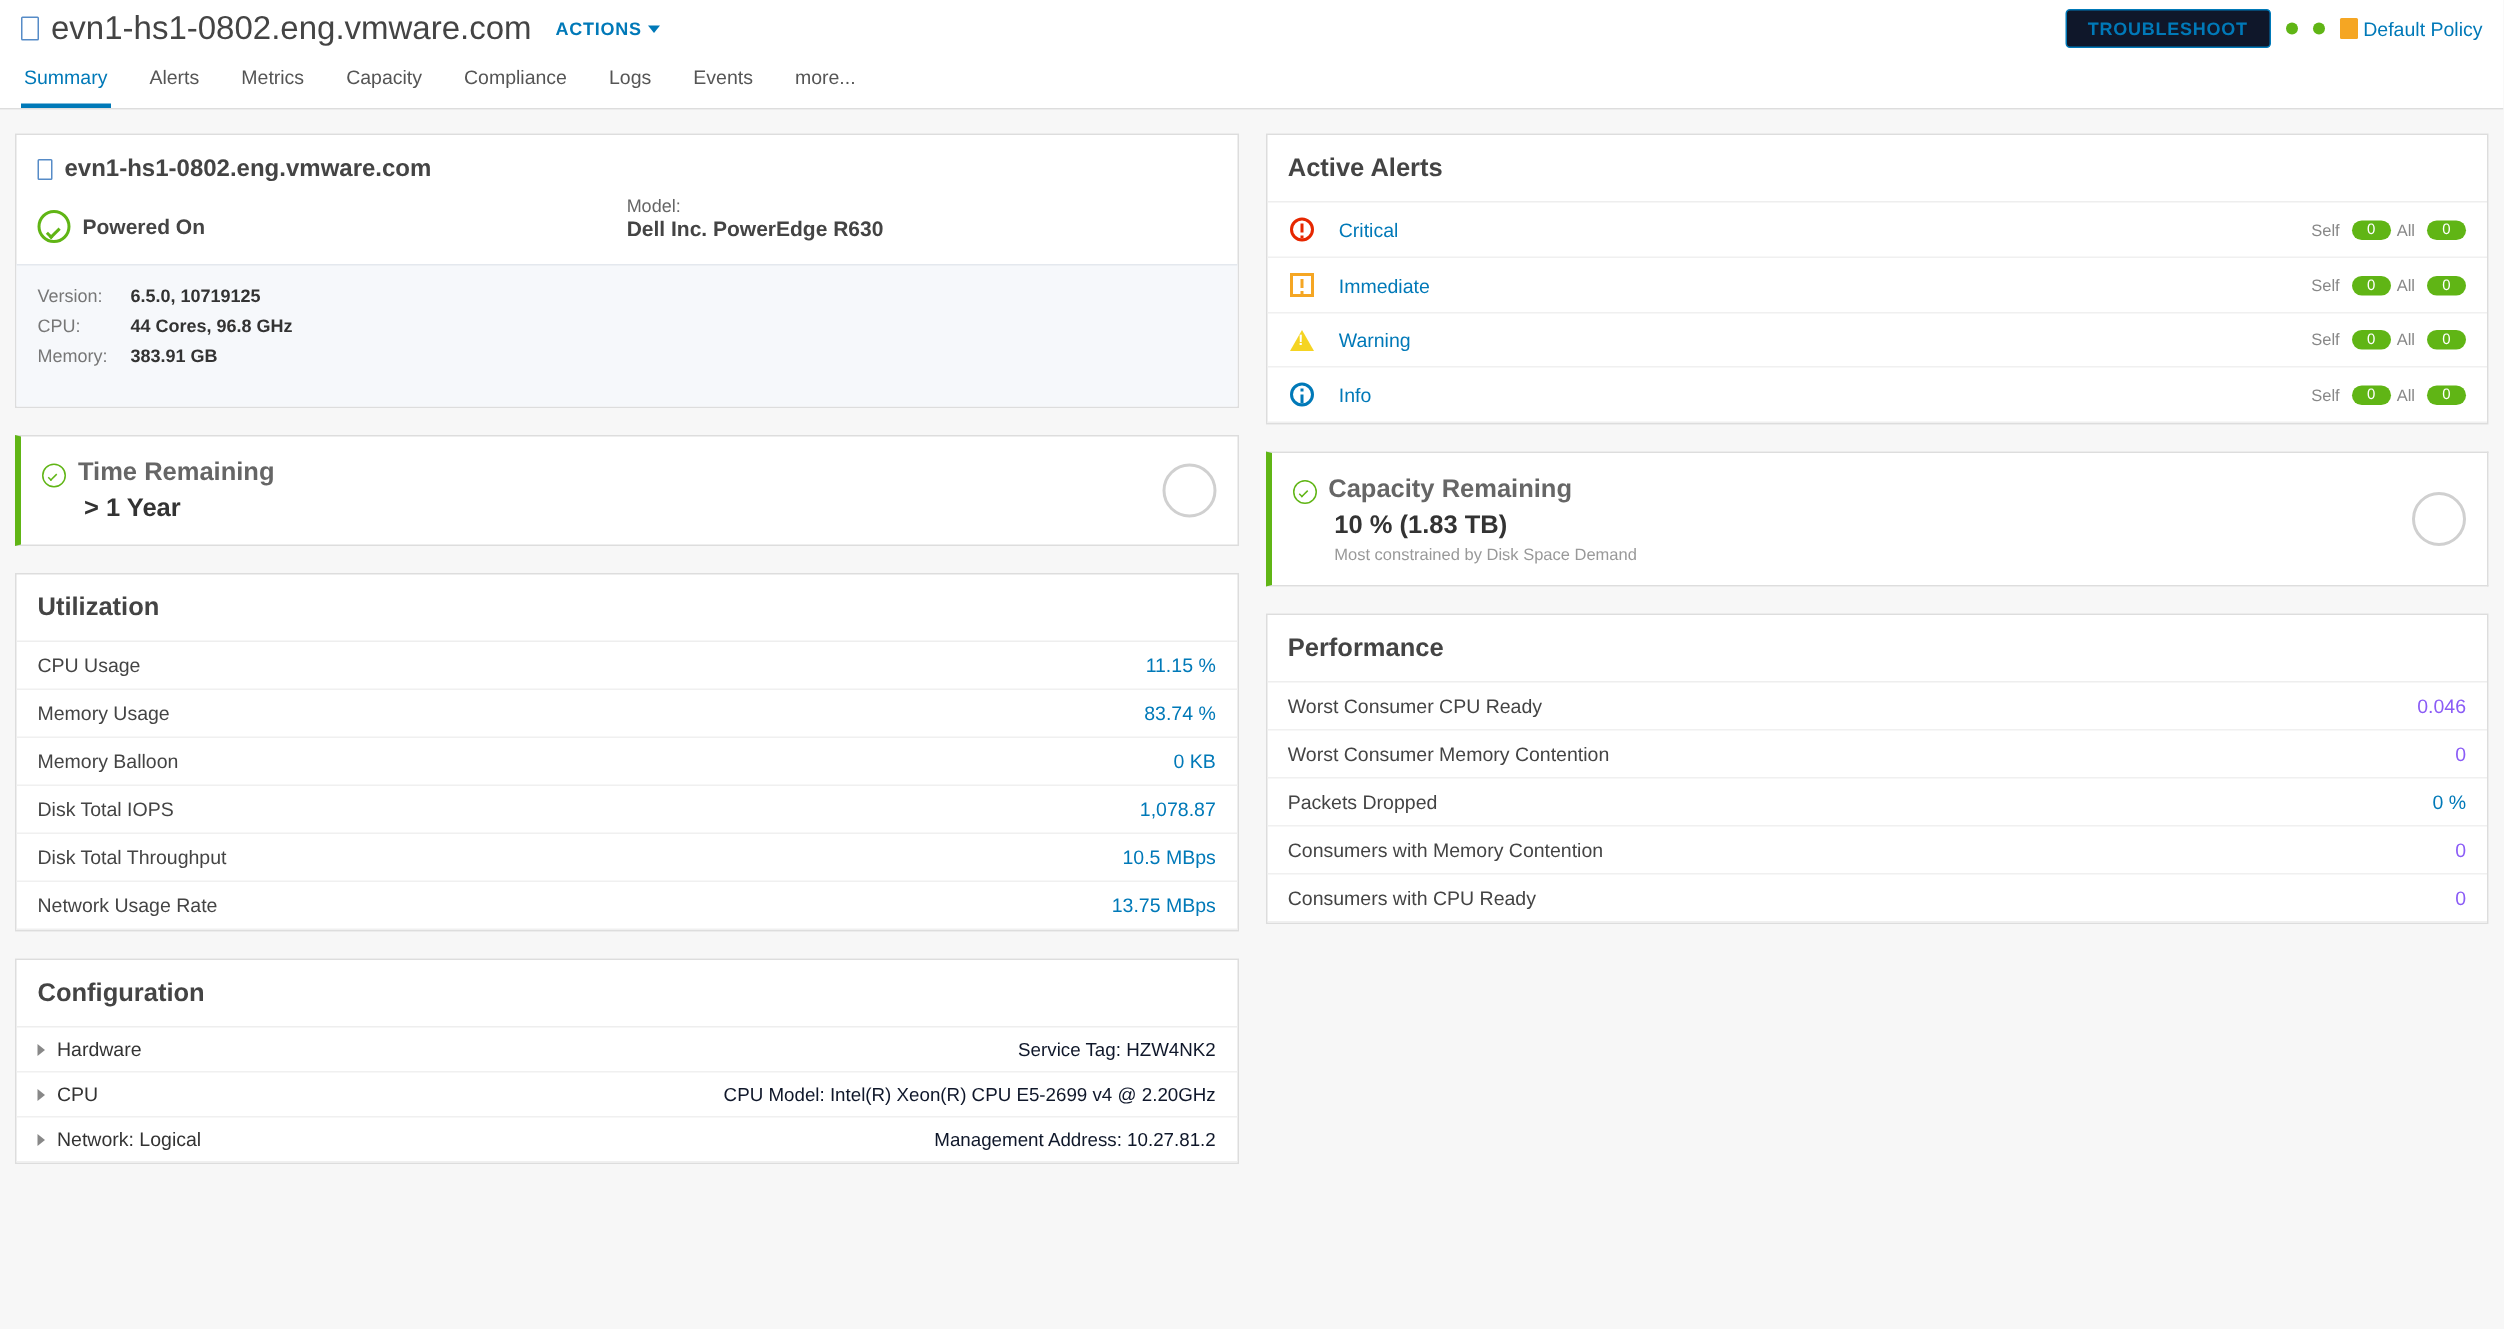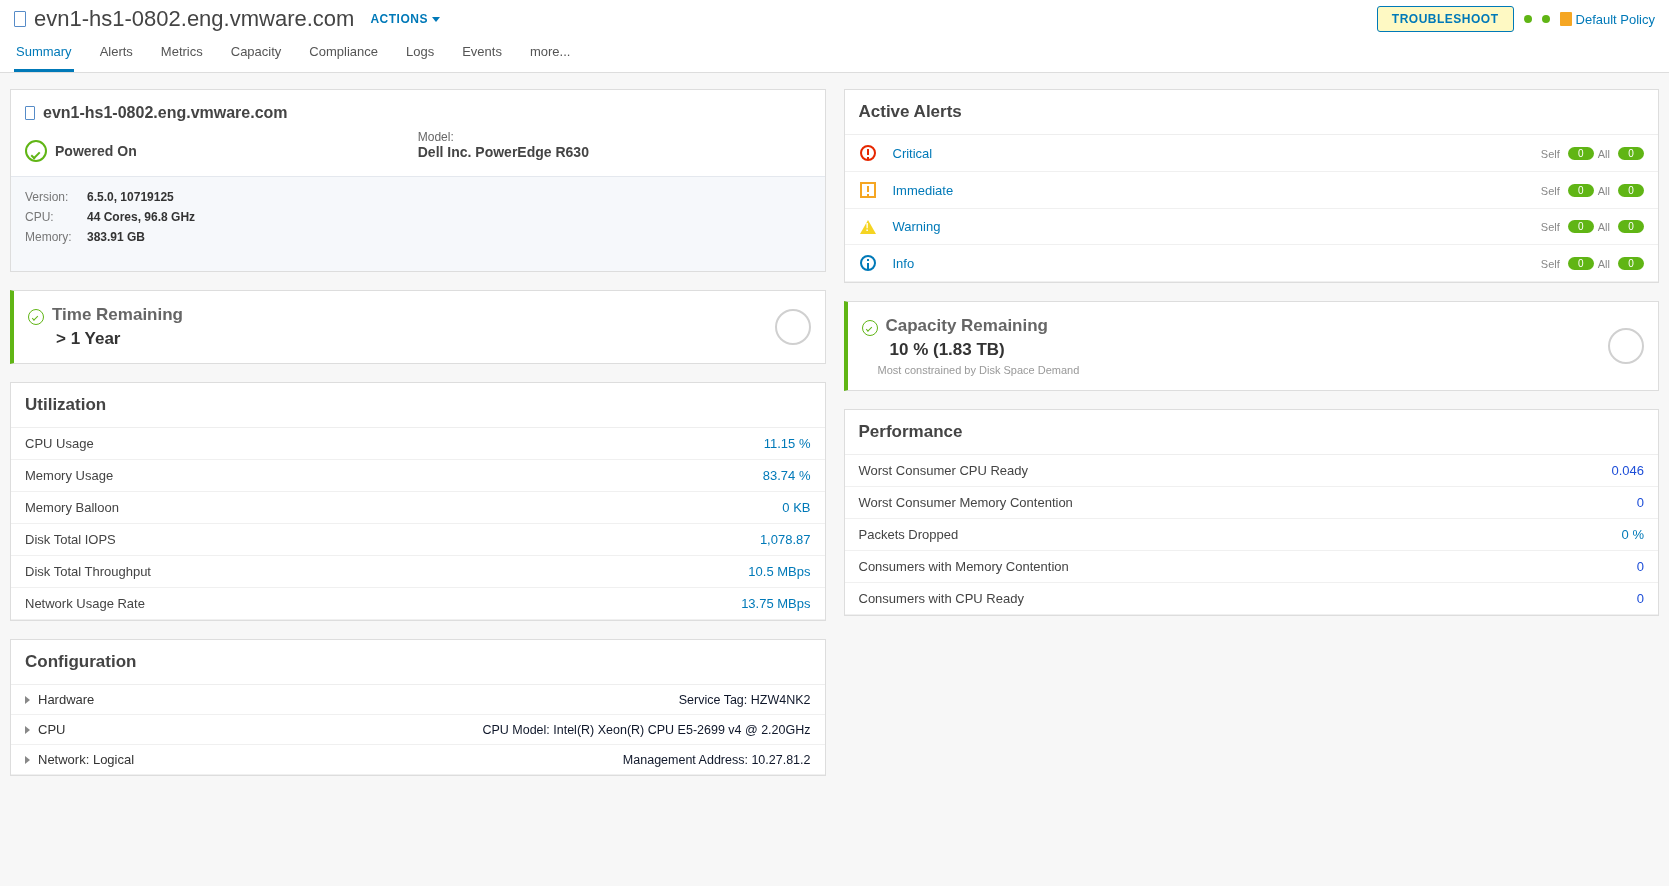--- a/index.html
+++ b/index.html
@@ -4,21 +4,21 @@
 <style>
 * { box-sizing: border-box; margin: 0; padding: 0; }
 body { font-family: "Segoe UI", Arial, sans-serif; font-size: 13px; color: #333; background: #f7f7f7; }
 .header { display: flex; align-items: center; justify-content: space-between; padding: 6px 14px 0; background: #fff; }
 .header-left { display: flex; align-items: center; gap: 16px; }
 .host-title { font-size: 22px; color: #444; font-weight: 400; display: flex; align-items: center; gap: 8px; }
 .host-icon { width: 12px; height: 16px; border: 1.5px solid #568bc7; border-radius: 1px; display: inline-block; position: relative; }
 .actions-menu { color: #0079b8; font-size: 12px; font-weight: 600; cursor: pointer; display: flex; align-items: center; gap: 4px; letter-spacing: 0.5px; }
 .chevron-down { width: 0; height: 0; border-left: 4px solid transparent; border-right: 4px solid transparent; border-top: 5px solid #0079b8; display: inline-block; }
 .header-right { display: flex; align-items: center; gap: 10px; }
-.troubleshoot-btn { border: 1px solid #0079b8; color: #0079b8; background: #fef9c3; padding: 5px 14px; font-size: 12px; font-weight: 600; cursor: pointer; border-radius: 3px; letter-spacing: 0.5px; }
+.troubleshoot-btn { border: 1px solid #0079b8; color: #0079b8; background: #0f172a; padding: 5px 14px; font-size: 12px; font-weight: 600; cursor: pointer; border-radius: 3px; letter-spacing: 0.5px; }
 .status-dot { width: 8px; height: 8px; border-radius: 50%; background: #60b515; display: inline-block; }
 .policy-link { color: #0079b8; font-size: 13px; display: flex; align-items: flex-start; gap: 4px; cursor: pointer; }
 .policy-icon { width: 12px; height: 14px; background: #f5a623; border-radius: 1px; display: inline-block; }
 .tabs { display: flex; gap: 24px; padding: 6px 14px 0; background: #fff; border-bottom: 1px solid #ddd; }
 .tab { padding: 6px 2px 10px; color: #555; font-size: 13px; cursor: pointer; border-bottom: 3px solid transparent; }
 .tab.active { color: #0079b8; border-bottom-color: #0079b8; }
 .content { display: grid; grid-template-columns: 1fr 1fr; gap: 18px; padding: 16px 10px; }
 .column { display: flex; flex-direction: column; gap: 18px; }
 .card { background: #fff; border: 1px solid #ddd; }
 .card-summary { padding: 14px; }
@@ -51,26 +51,26 @@
 .ic-warn { width: 0; height: 0; border-left: 8px solid transparent; border-right: 8px solid transparent; border-bottom: 14px solid #f5d422; position: relative; }
 .ic-warn::after { content: "!"; position: absolute; left: -2px; top: 2px; font-size: 10px; color: #fff; font-weight: bold; }
 .ic-info { border: 2px solid #0079b8; border-radius: 50%; position: relative; }
 .ic-info::before { content: ""; position: absolute; left: 5px; top: 2px; width: 2px; height: 2px; background: #0079b8; }
 .ic-info::after { content: ""; position: absolute; left: 5px; top: 6px; width: 2px; height: 6px; background: #0079b8; }
 .stripe-card { background: #fff; border: 1px solid #ddd; border-left: 4px solid #60b515; padding: 14px; position: relative; display: flex; justify-content: space-between; align-items: center; }
 .stripe-tick { display: inline-block; width: 16px; height: 16px; border: 1.5px solid #60b515; border-radius: 50%; position: relative; margin-right: 8px; vertical-align: middle; }
 .stripe-tick::after { content: ""; position: absolute; left: 3px; top: 6px; width: 5px; height: 2px; border-left: 1.5px solid #60b515; border-bottom: 1.5px solid #60b515; transform: rotate(-45deg); }
 .stripe-title { font-size: 17px; color: #666; font-weight: 600; }
 .stripe-val { font-size: 17px; color: #333; font-weight: 600; margin-left: 28px; margin-top: 4px; }
-.stripe-sub { font-size: 11px; color: #999; margin-left: 16px; margin-top: 4px; }
+.stripe-sub { font-size: 11px; color: #999; margin-left: 28px; margin-top: 4px; }
 .big-icon { width: 36px; height: 36px; border: 2px solid #d0d0d0; border-radius: 50%; }
 .kv-list .kv-row { display: flex; justify-content: space-between; padding: 8px 14px; border-bottom: 1px solid #f0f0f0; font-size: 13px; }
 .kv-label { color: #444; }
 .kv-val-link { color: #0079b8; cursor: pointer; }
-.kv-val { color: #1d4ed8; }
+.kv-val { color: #8b5cf6; }
 .config-list .cfg-row { display: flex; justify-content: space-between; align-items: center; padding: 7px 14px; border-bottom: 1px solid #f0f0f0; font-size: 13px; cursor: pointer; }
 .cfg-left { display: flex; align-items: center; gap: 8px; }
 .chev-right { width: 0; height: 0; border-top: 4px solid transparent; border-bottom: 4px solid transparent; border-left: 5px solid #888; display: inline-block; }
 .cfg-val { color: #0f172a; font-size: 12.5px; }
 </style>
 </head>
 <body>
 
 <div class="header">
   <div class="header-left">

